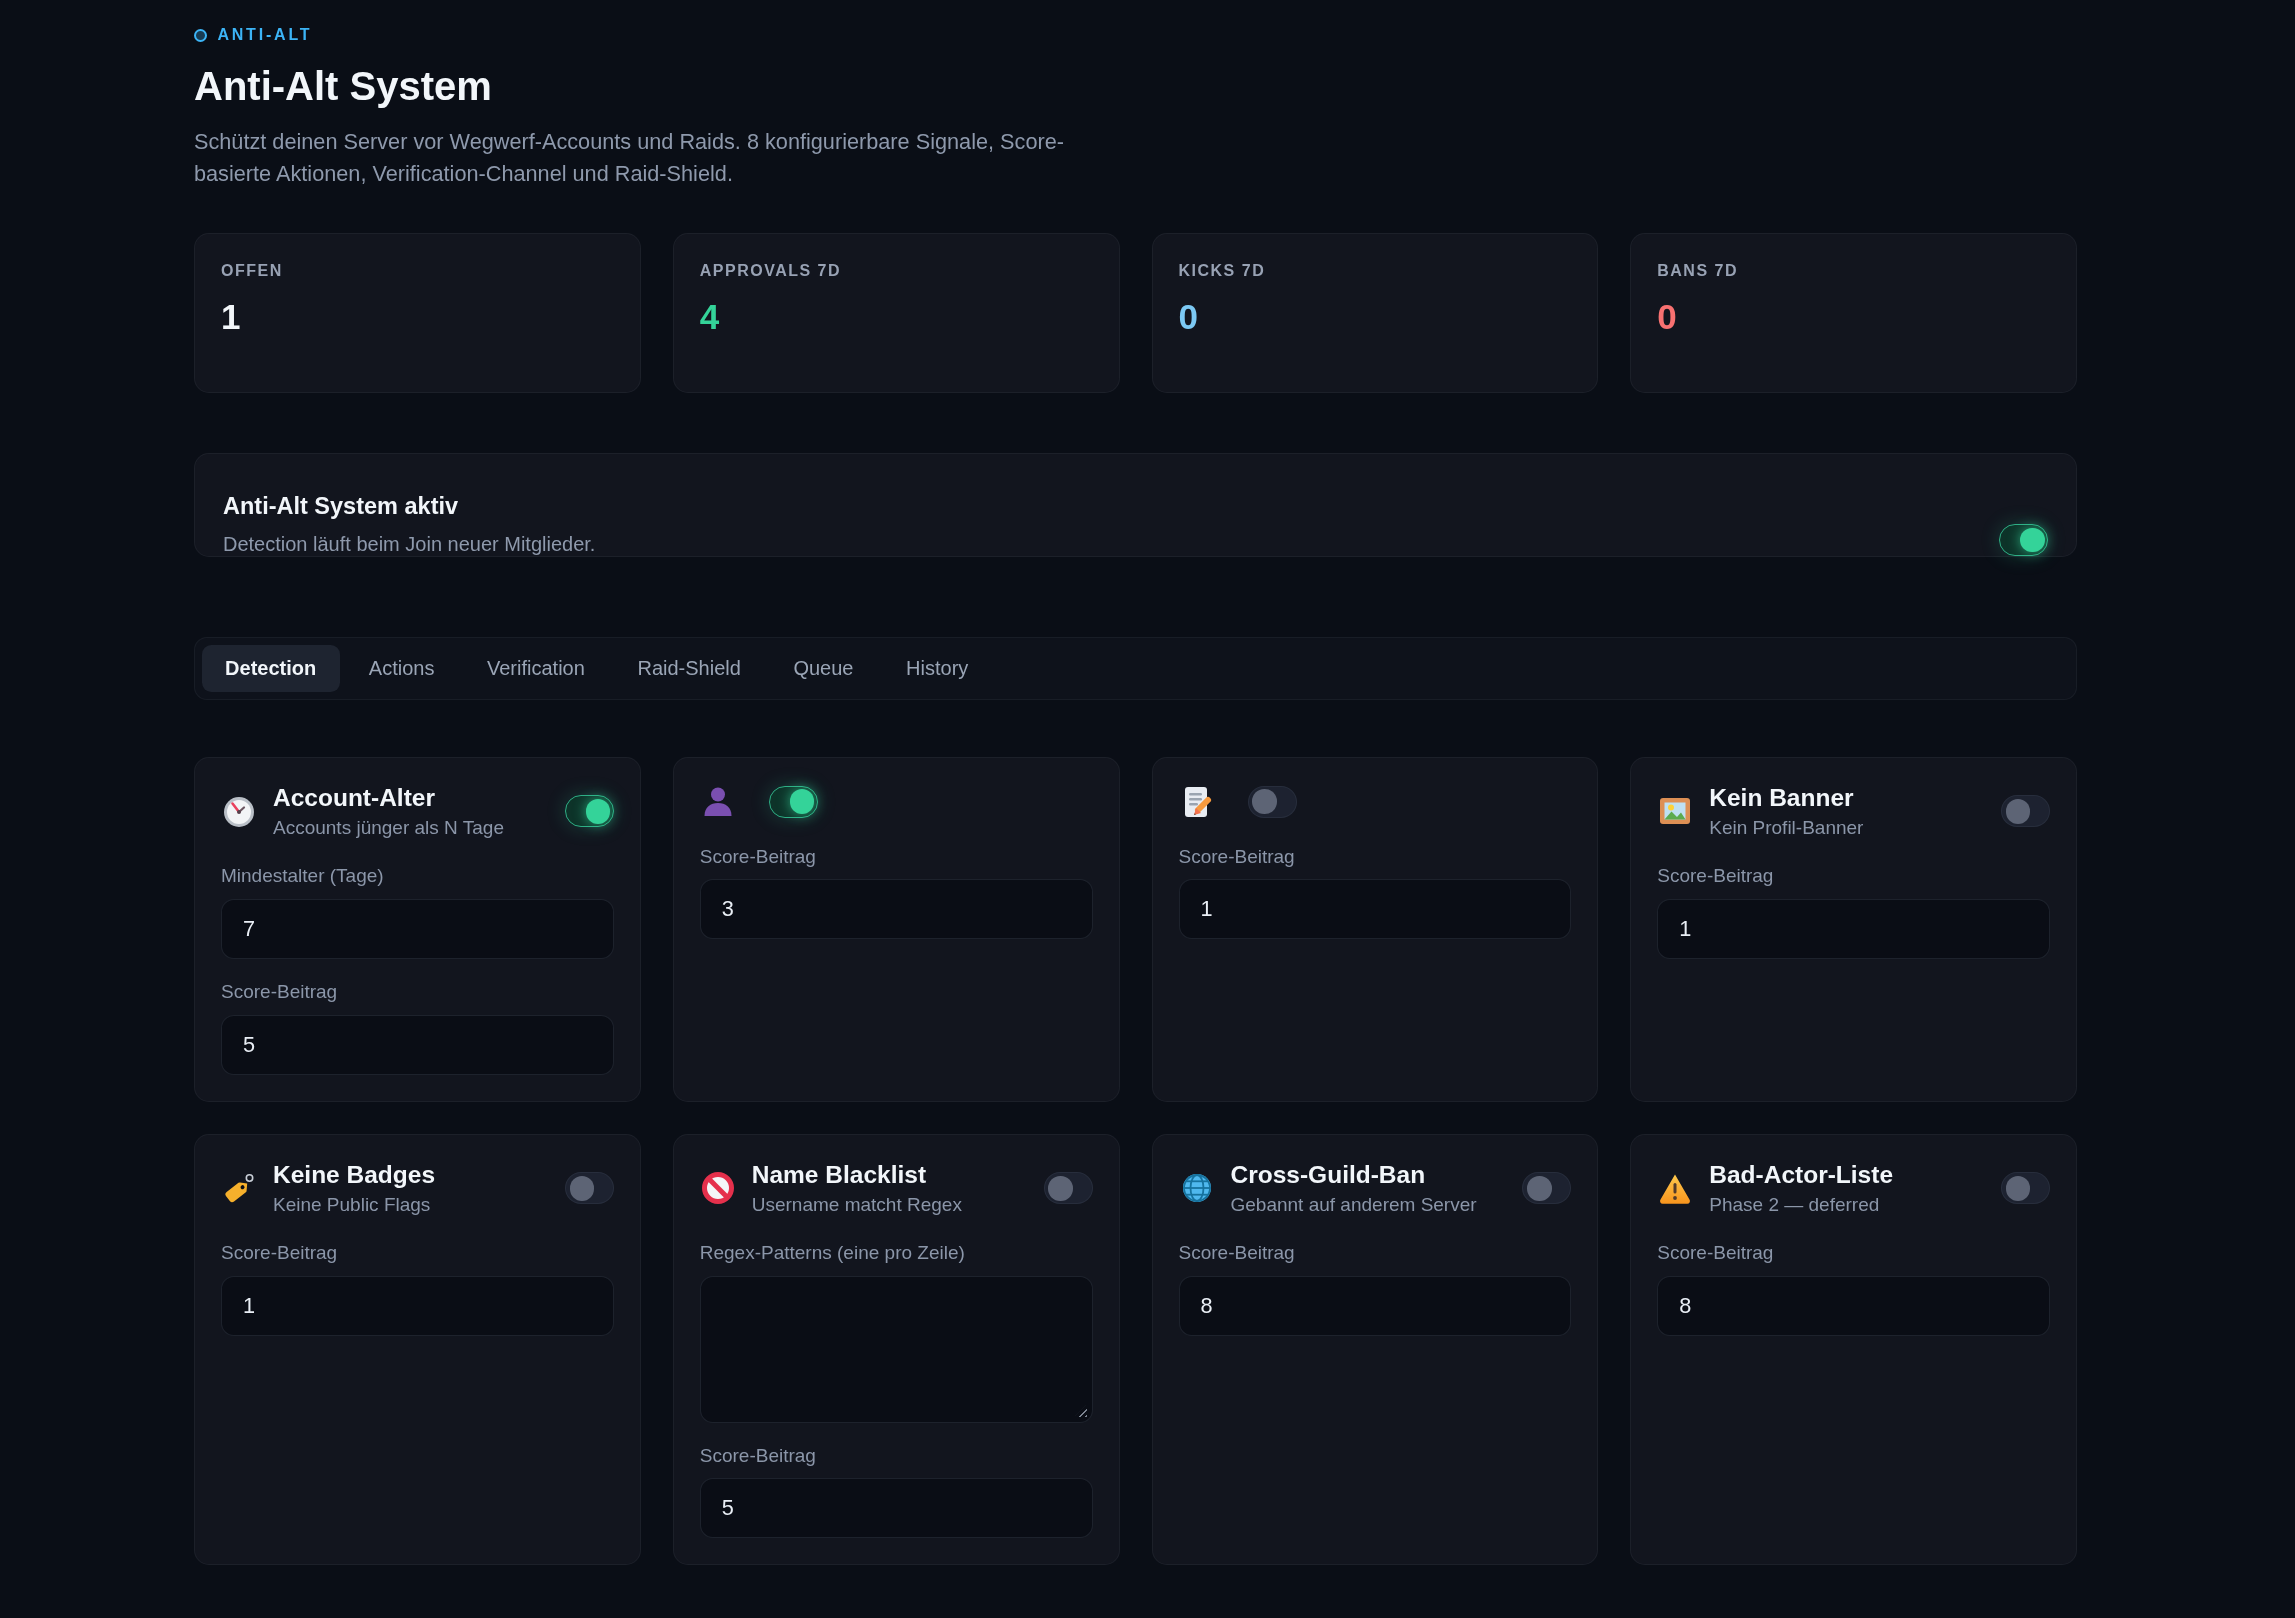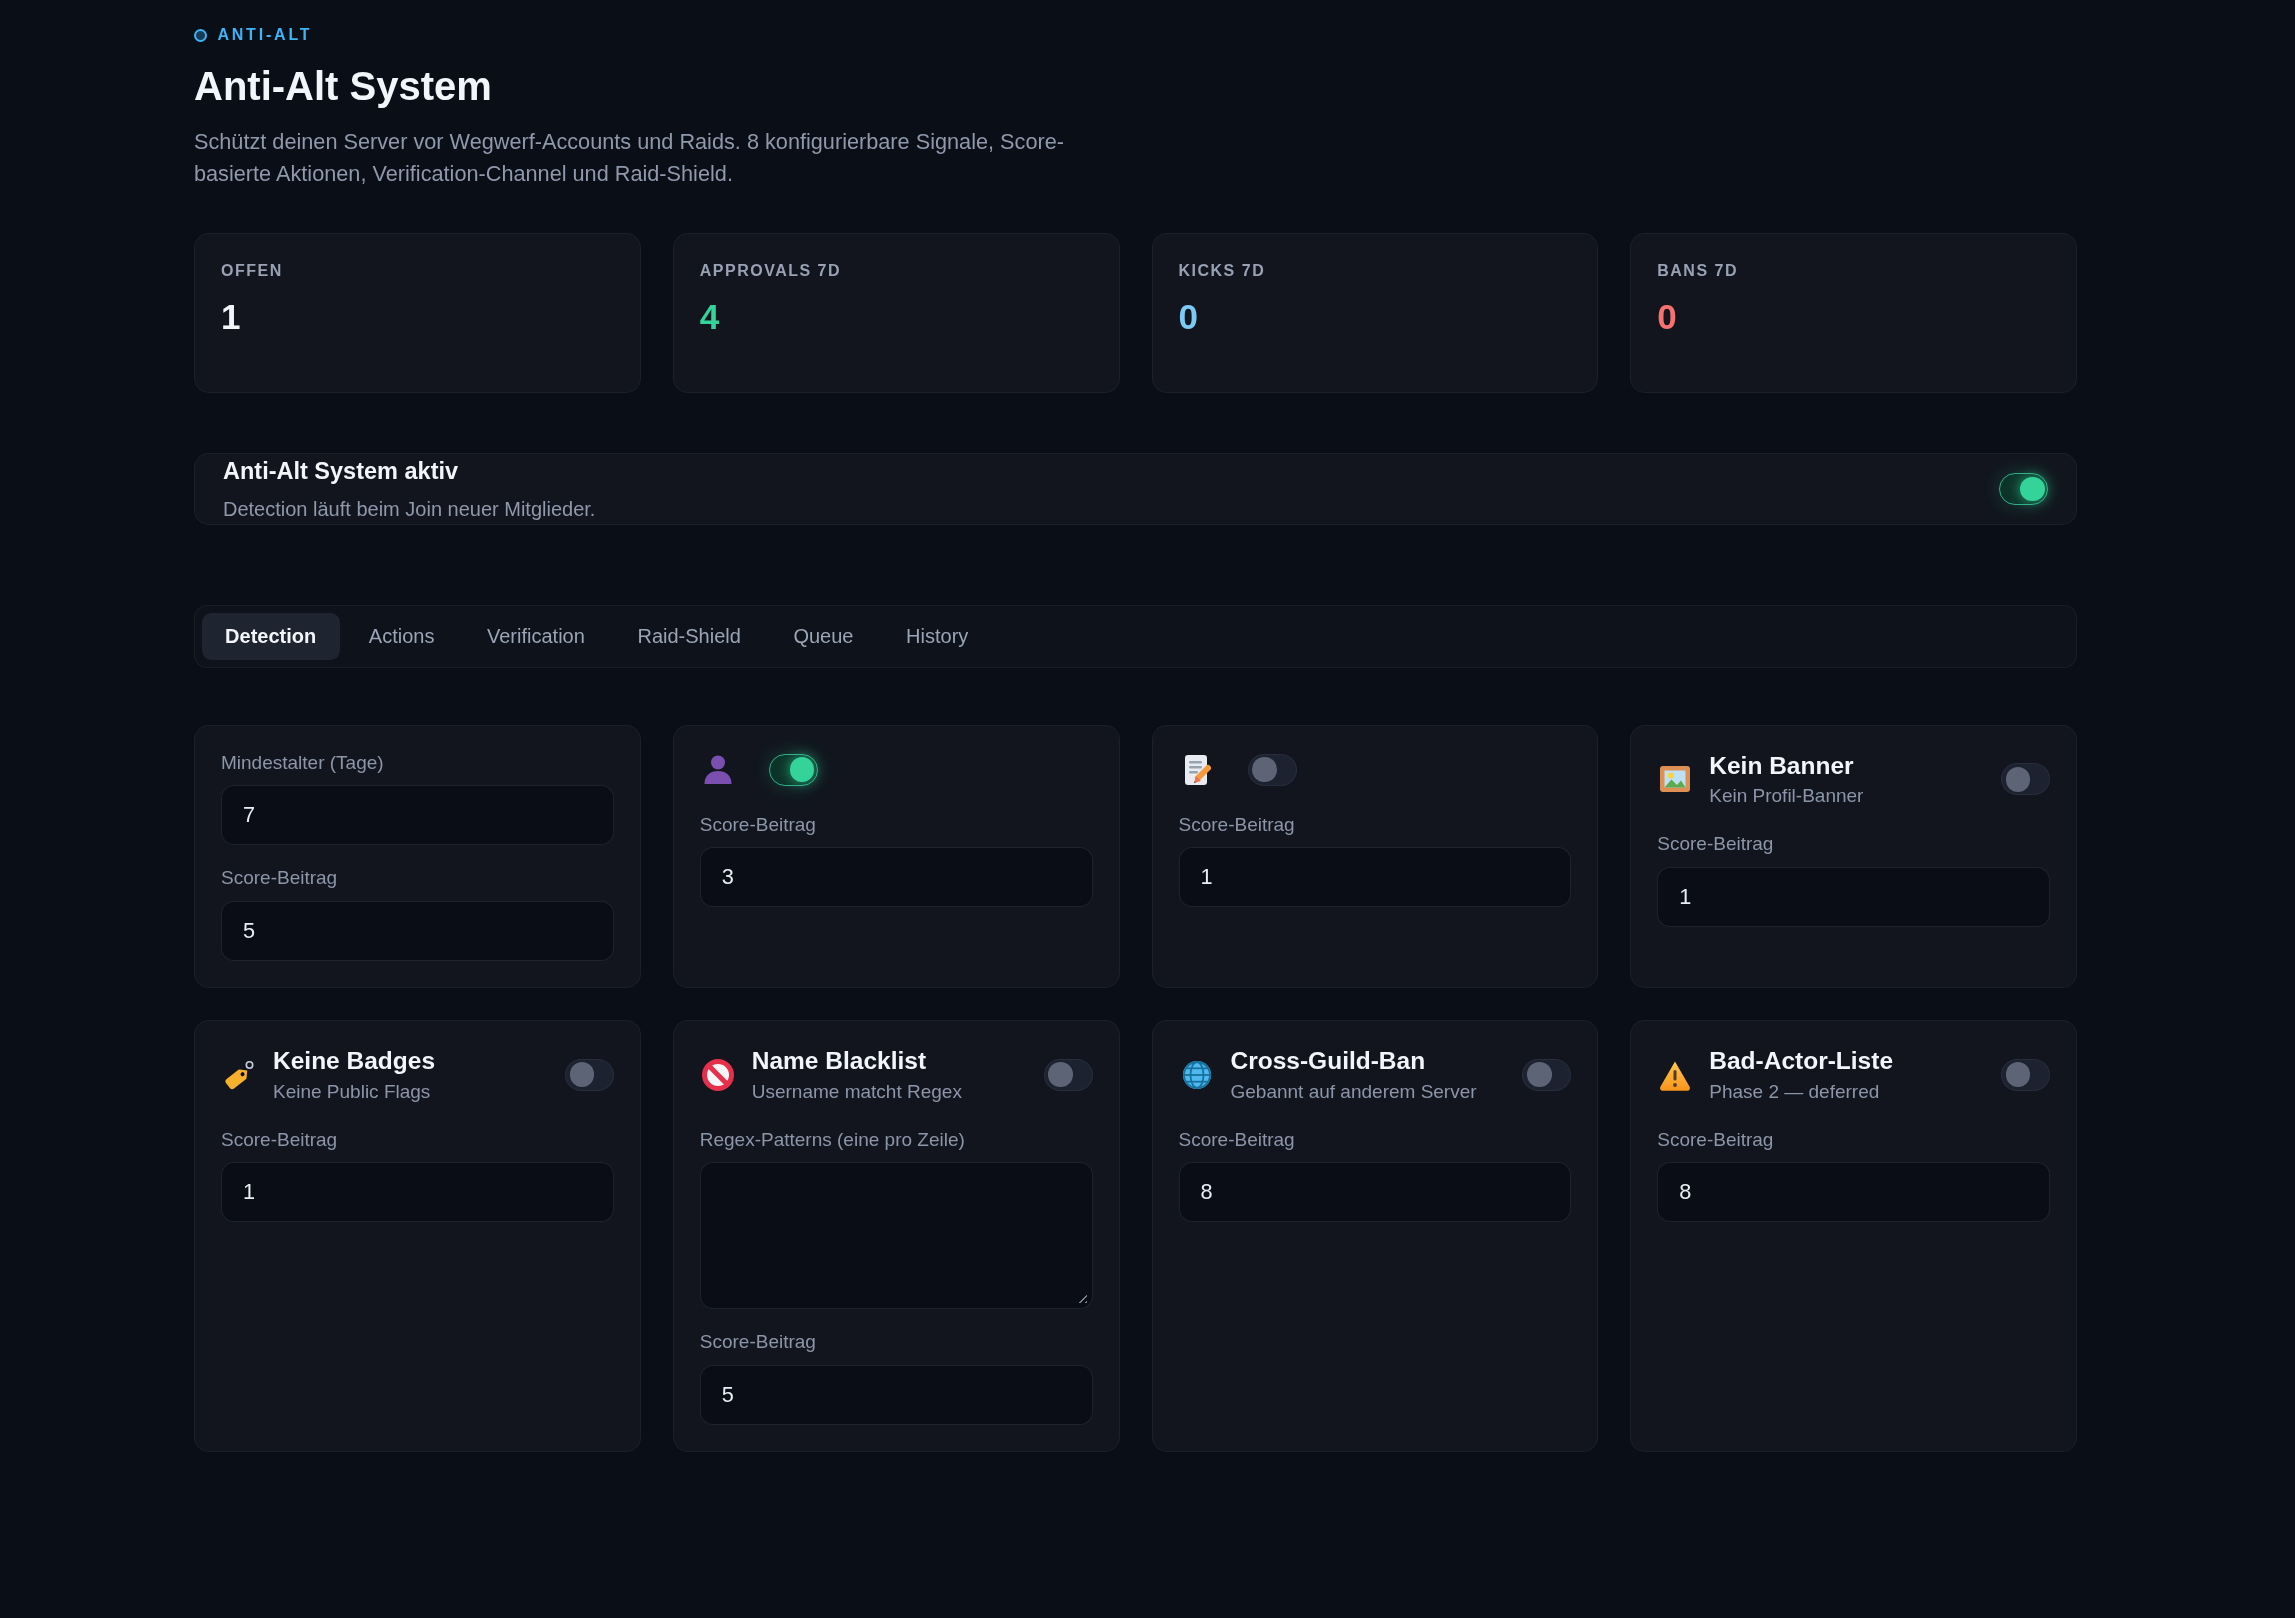--- a/index.html
+++ b/index.html
@@ -23,21 +23,21 @@
 
   
   .stats { display:grid; grid-template-columns:repeat(4,1fr); gap:32px; margin-top:43px; }
   .stat-card { background:#12151e; border:0.9px solid rgba(148,163,184,.08);
                border-radius:15px; height:160px; padding:28px 26px; }
   .stat-label { font-size:16px; font-weight:700; letter-spacing:1.5px; color:#98a2b4; }
   .stat-value { margin-top:17px; font-size:35px; font-weight:700; color:#f2f6fa; }
 
   
   .banner { margin-top:60px; background:#12151e; border:0.9px solid rgba(148,163,184,.08);
-            border-radius:15px; height:72px; display:flex; align-items:center;
+            border-radius:15px; height:104px; display:flex; align-items:flex-end;
             justify-content:space-between; padding:0 28px; }
   .banner-title { font-size:23.5px; font-weight:700; }
   .banner-sub { margin-top:13px; font-size:20px; color:#8e99ac; }
 
   
   .toggle { position:relative; width:49px; height:32px; border-radius:16px;
             background:#1d2230; border:0.9px solid rgba(148,163,184,.09);
             flex:none; cursor:pointer; }
   .toggle .knob { position:absolute; top:2.8px; left:3.8px; width:24.5px; height:24.5px;
                   border-radius:50%; background:#5d6475; }
@@ -127,20 +127,38 @@
     <div class="tab">Actions</div>
     <div class="tab">Verification</div>
     <div class="tab">Raid-Shield</div>
     <div class="tab">Queue</div>
     <div class="tab">History</div>
   </div>
 
   <div class="grid">
 
     <div class="card">
+      <div class="card-head">
+        <span class="card-icon">
+          <svg viewBox="0 0 36 36">
+            <circle cx="18" cy="19" r="15" fill="#b9bfc7"></circle>
+            <circle cx="18" cy="19" r="12" fill="#f2f4f6"></circle>
+            <line x1="18" y1="19" x2="11.5" y2="10.5" stroke="#e8415d" stroke-width="2.6" stroke-linecap="round"></line>
+            <line x1="18" y1="19" x2="23" y2="14.5" stroke="#6b5560" stroke-width="2.2" stroke-linecap="round"></line>
+            <circle cx="18" cy="19" r="2" fill="#55414c"></circle>
+          </svg>
+        </span>
+        <div class="card-titles">
+          <div class="card-title">Account-Alter</div>
+          <div class="card-sub">Accounts jünger als N Tage</div>
+        </div>
+        <div class="toggle on">
+          <div class="knob"></div>
+        </div>
+      </div>
       <div class="card-body">
         <div class="field">
           <div class="field-label">Mindestalter (Tage)</div>
           <input class="text-input" type="text" value="7" style="">
         </div>
         <div class="field">
           <div class="field-label">Score-Beitrag</div>
           <input class="text-input" type="text" value="5" style="">
         </div>
       </div>

